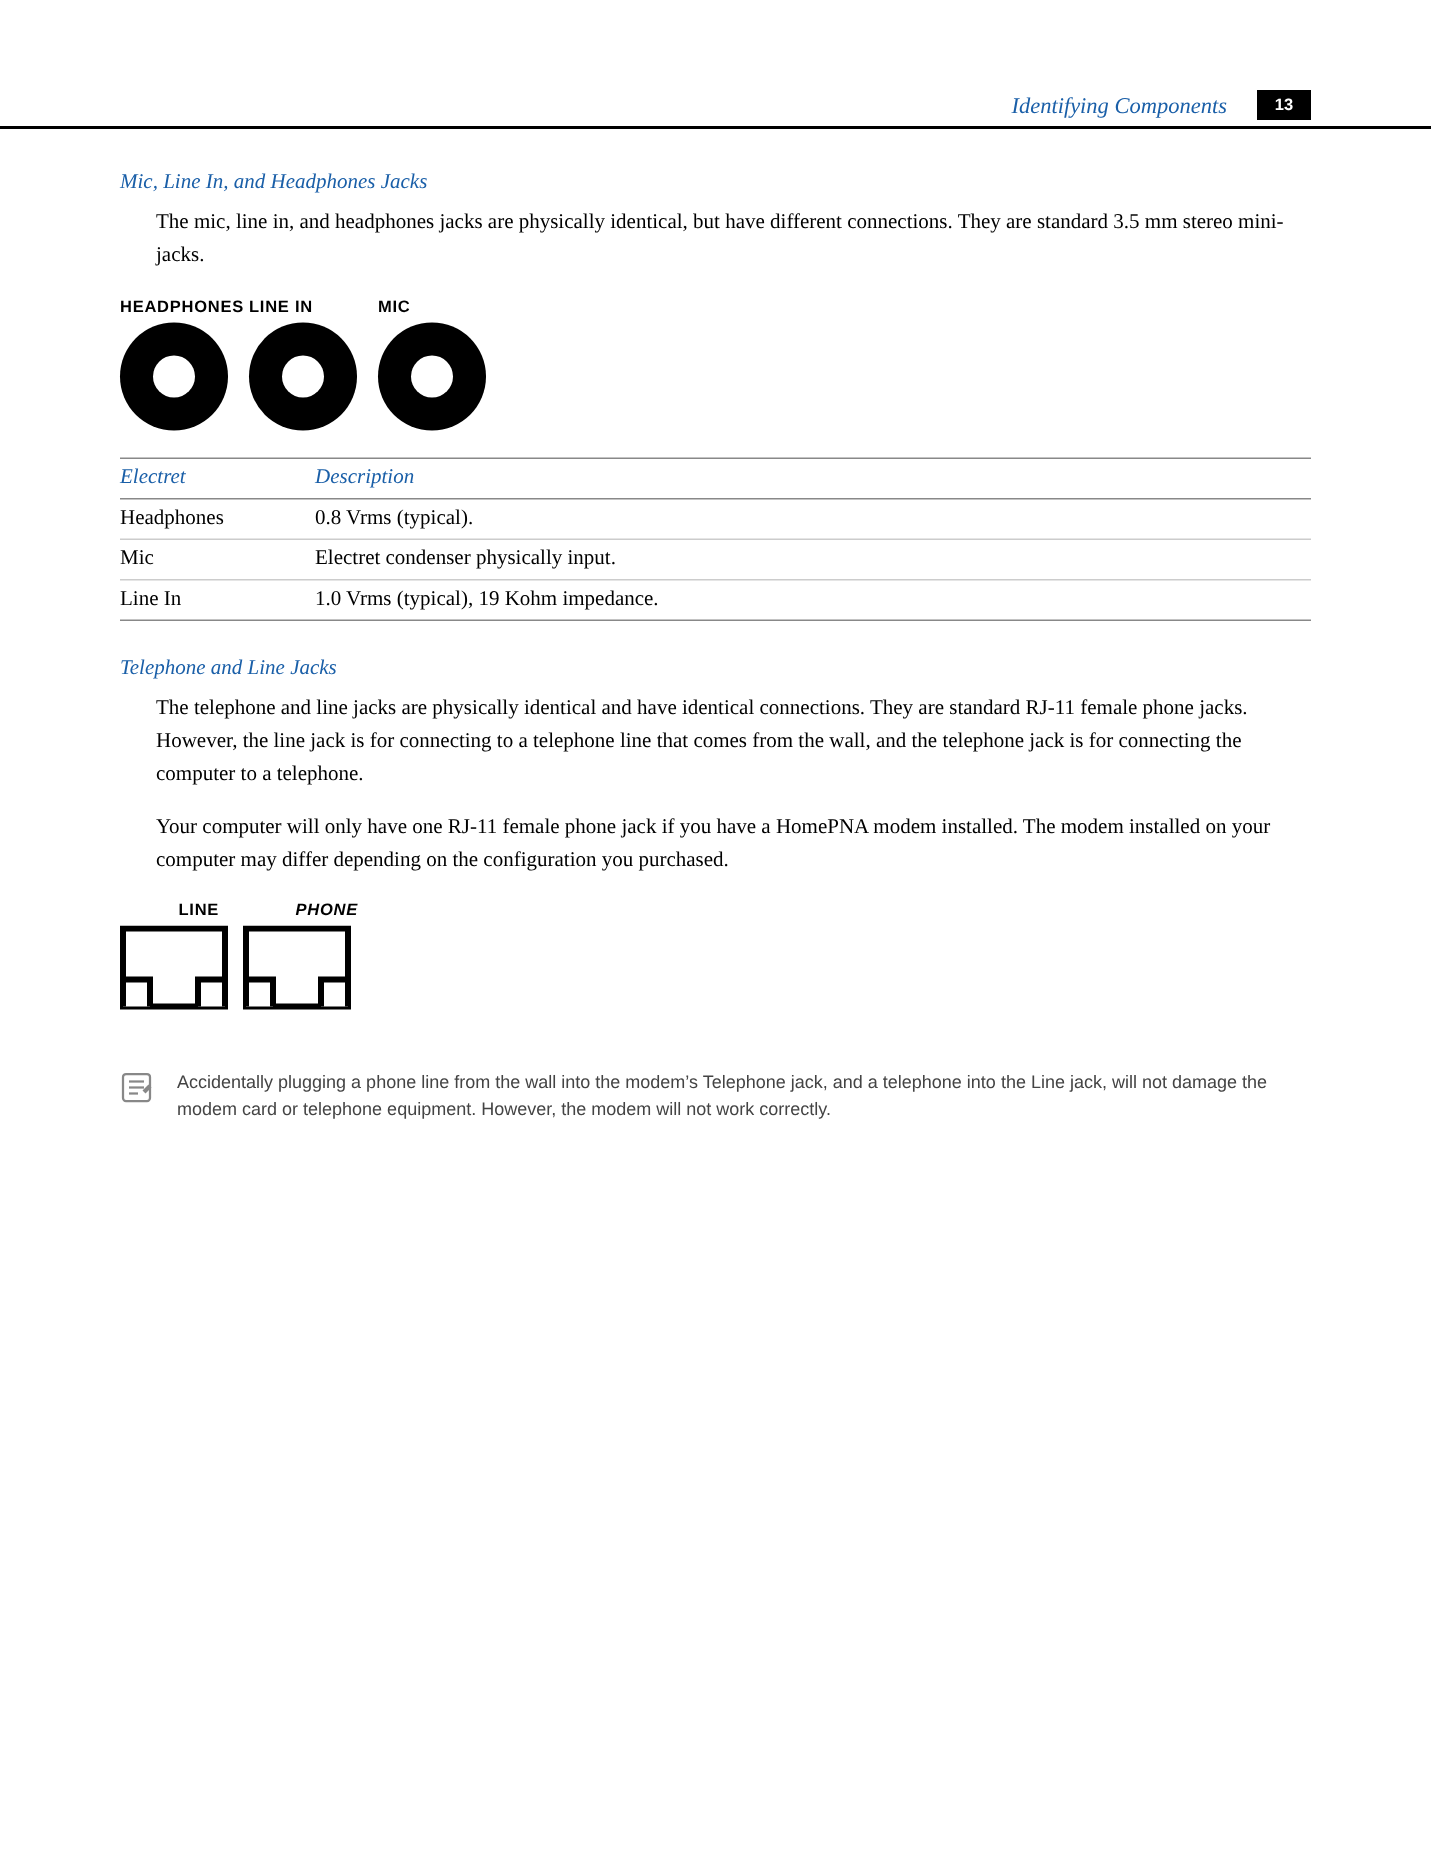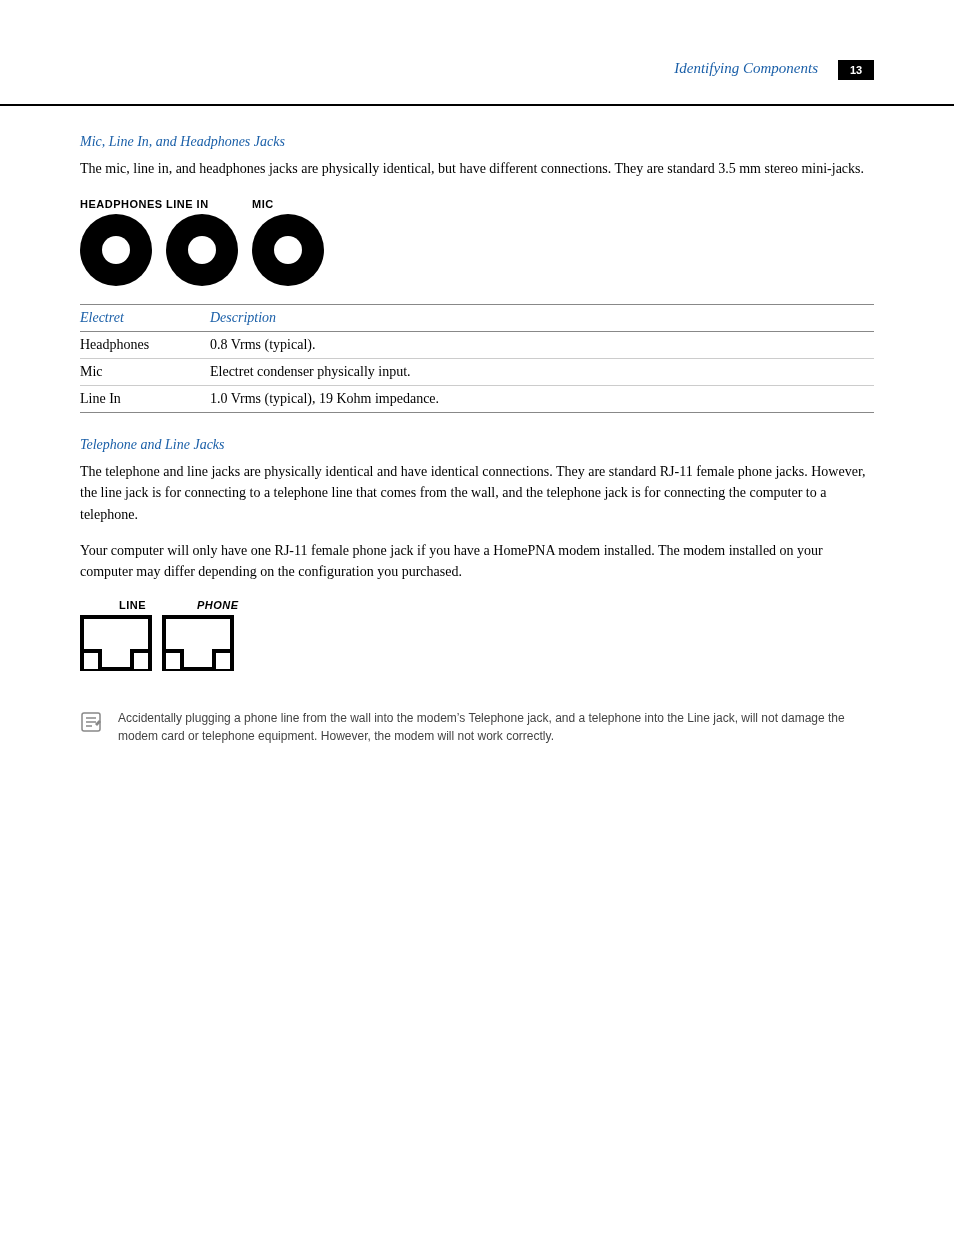--- a/index.html
+++ b/index.html
@@ -16,23 +16,23 @@
     .page {
       width: 954px;
       min-height: 1235px;
       padding: 0;
       position: relative;
     }
 
     
     .header {
       display: flex;
-      align-items: flex-start;
+      align-items: flex-end;
       justify-content: flex-end;
-      padding: 60px 80px 24px 80px;
+      padding: 60px 80px 4px 80px;
       border-bottom: 2px solid #000;
       margin-bottom: 0;
     }
 
     .header-title {
       font-style: italic;
       color: #1a5fa8;
       font-size: 15px;
       margin-right: 20px;
       font-family: Georgia, serif;
@@ -62,20 +62,21 @@
       margin-bottom: 8px;
       font-family: Georgia, serif;
     }
 
     .body-text {
       font-size: 14px;
       line-height: 1.55;
       margin-bottom: 14px;
       color: #000;
       font-family: Georgia, serif;
+      margin-left: 24px;
     }
 
     
     .jack-diagram {
       margin: 18px 0 18px 0;
       display: flex;
       flex-direction: column;
     }
 
     .jack-labels {

